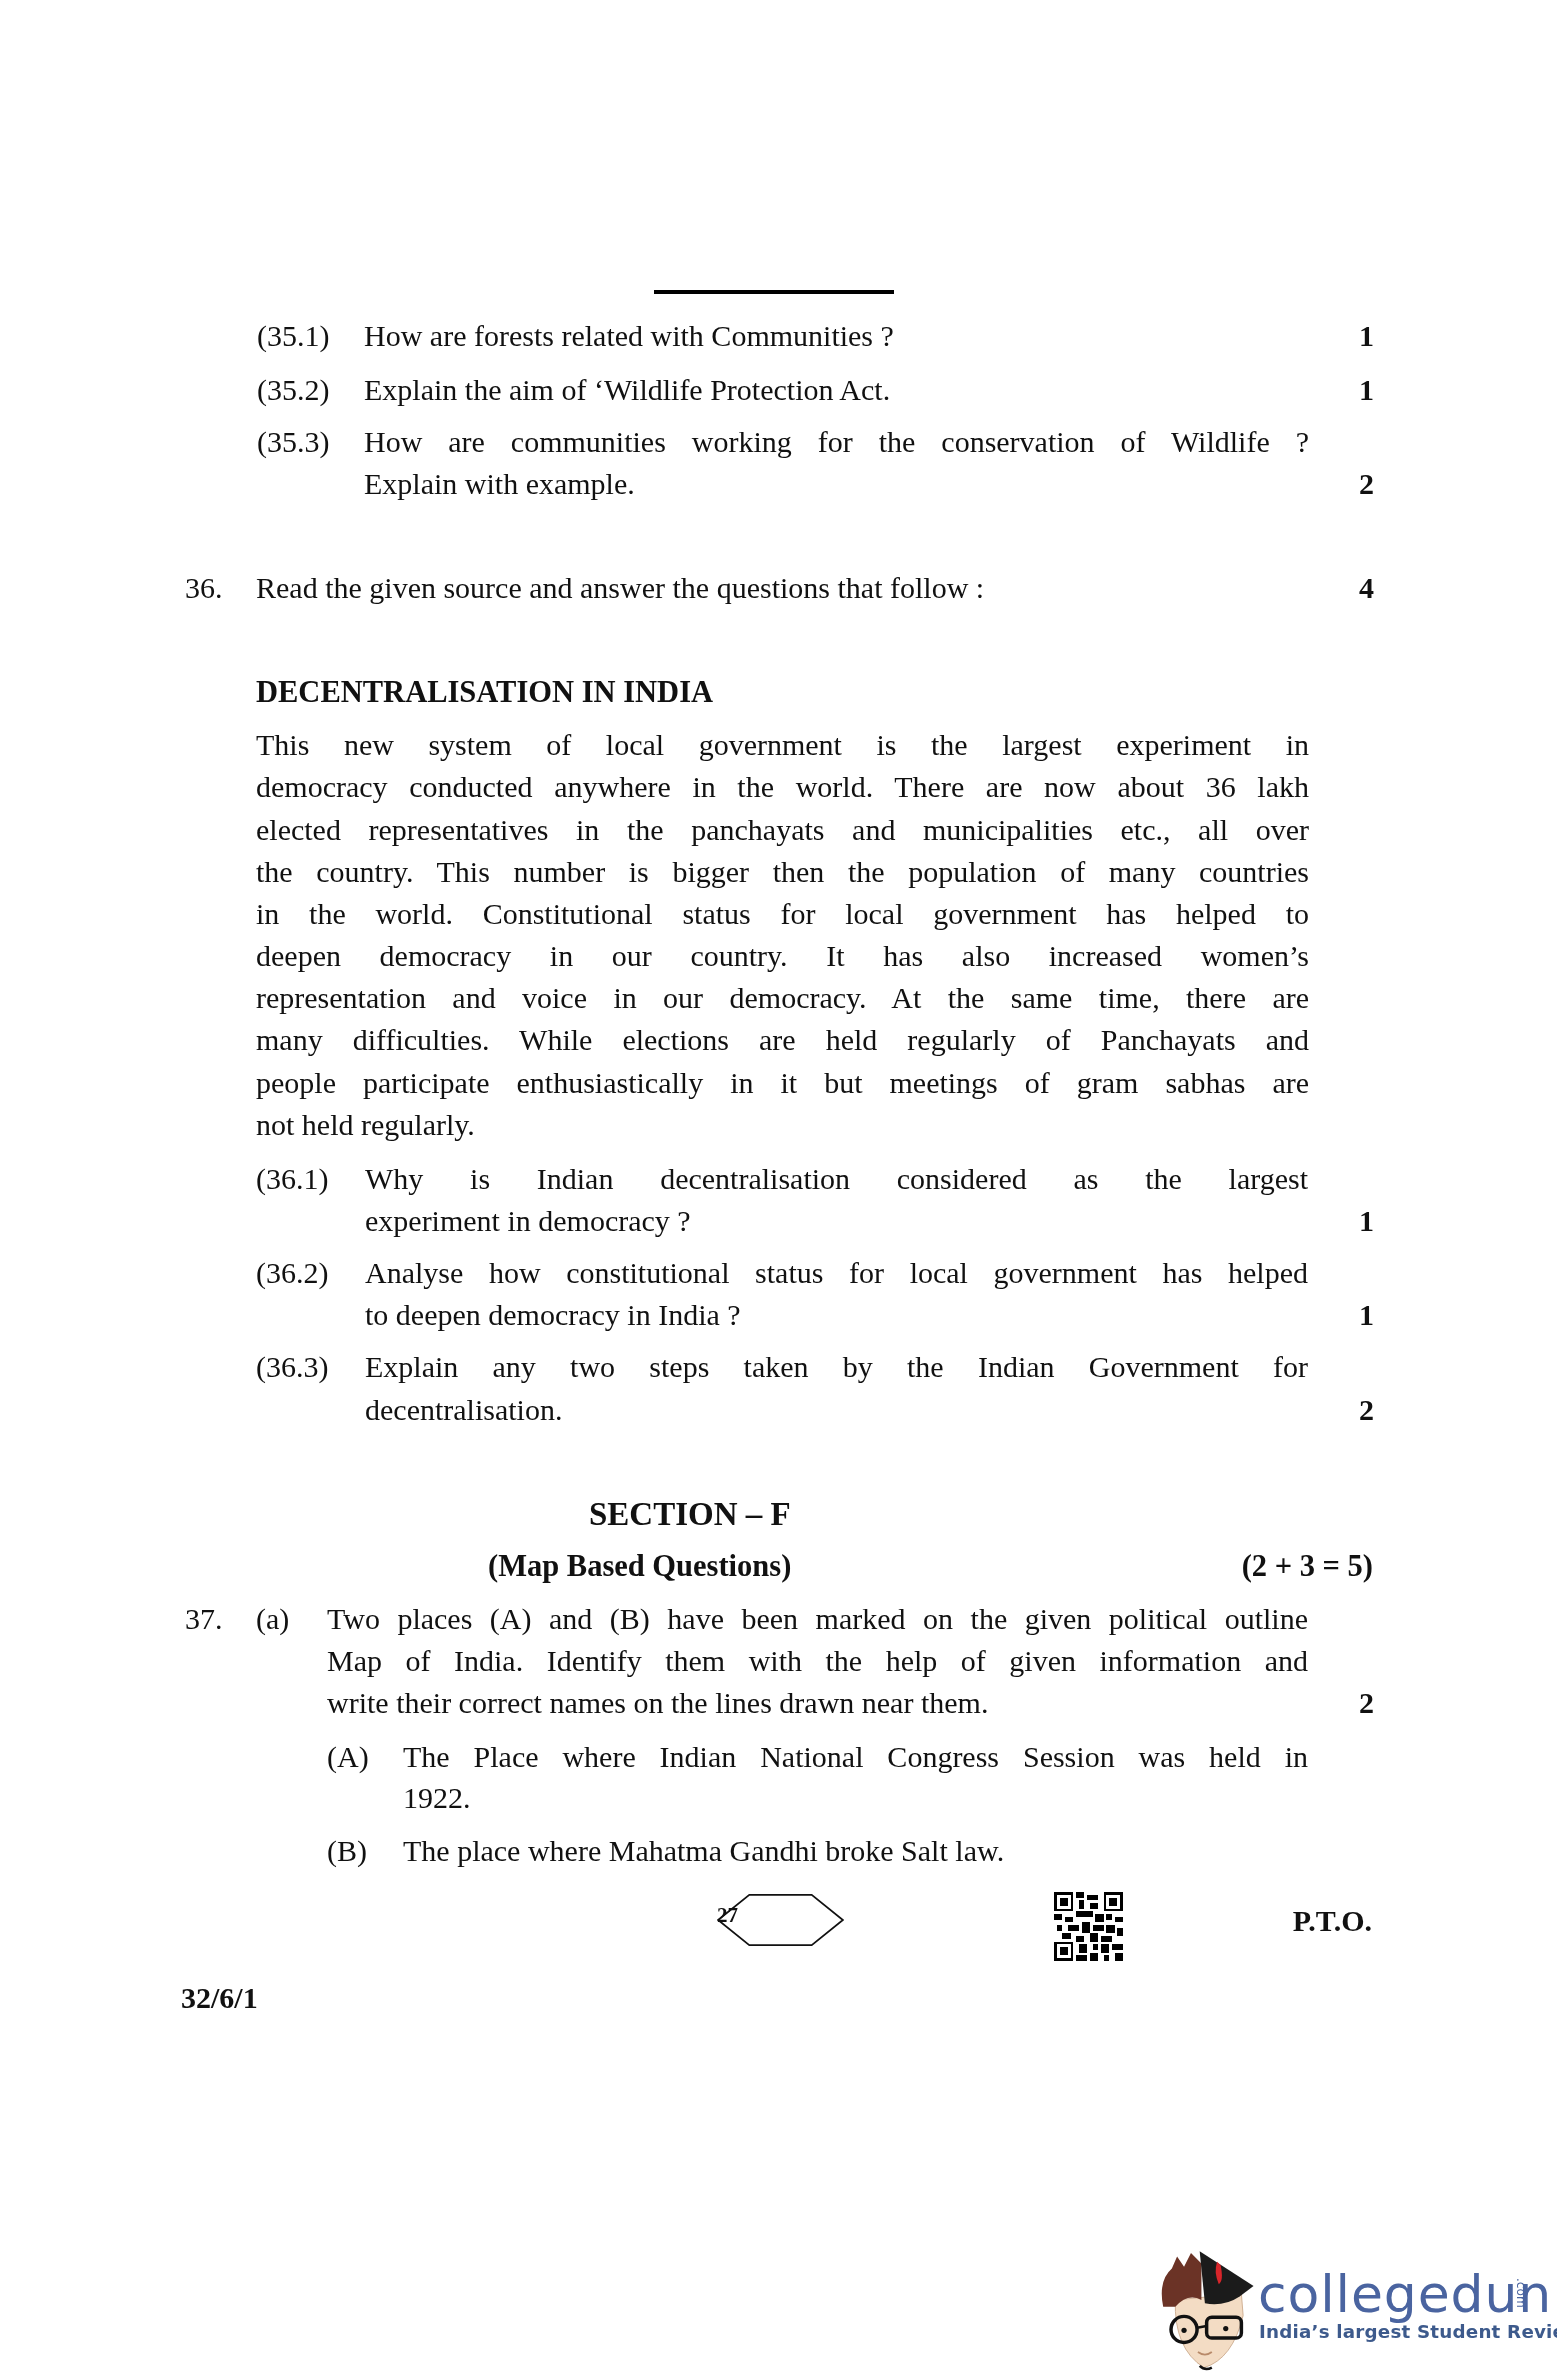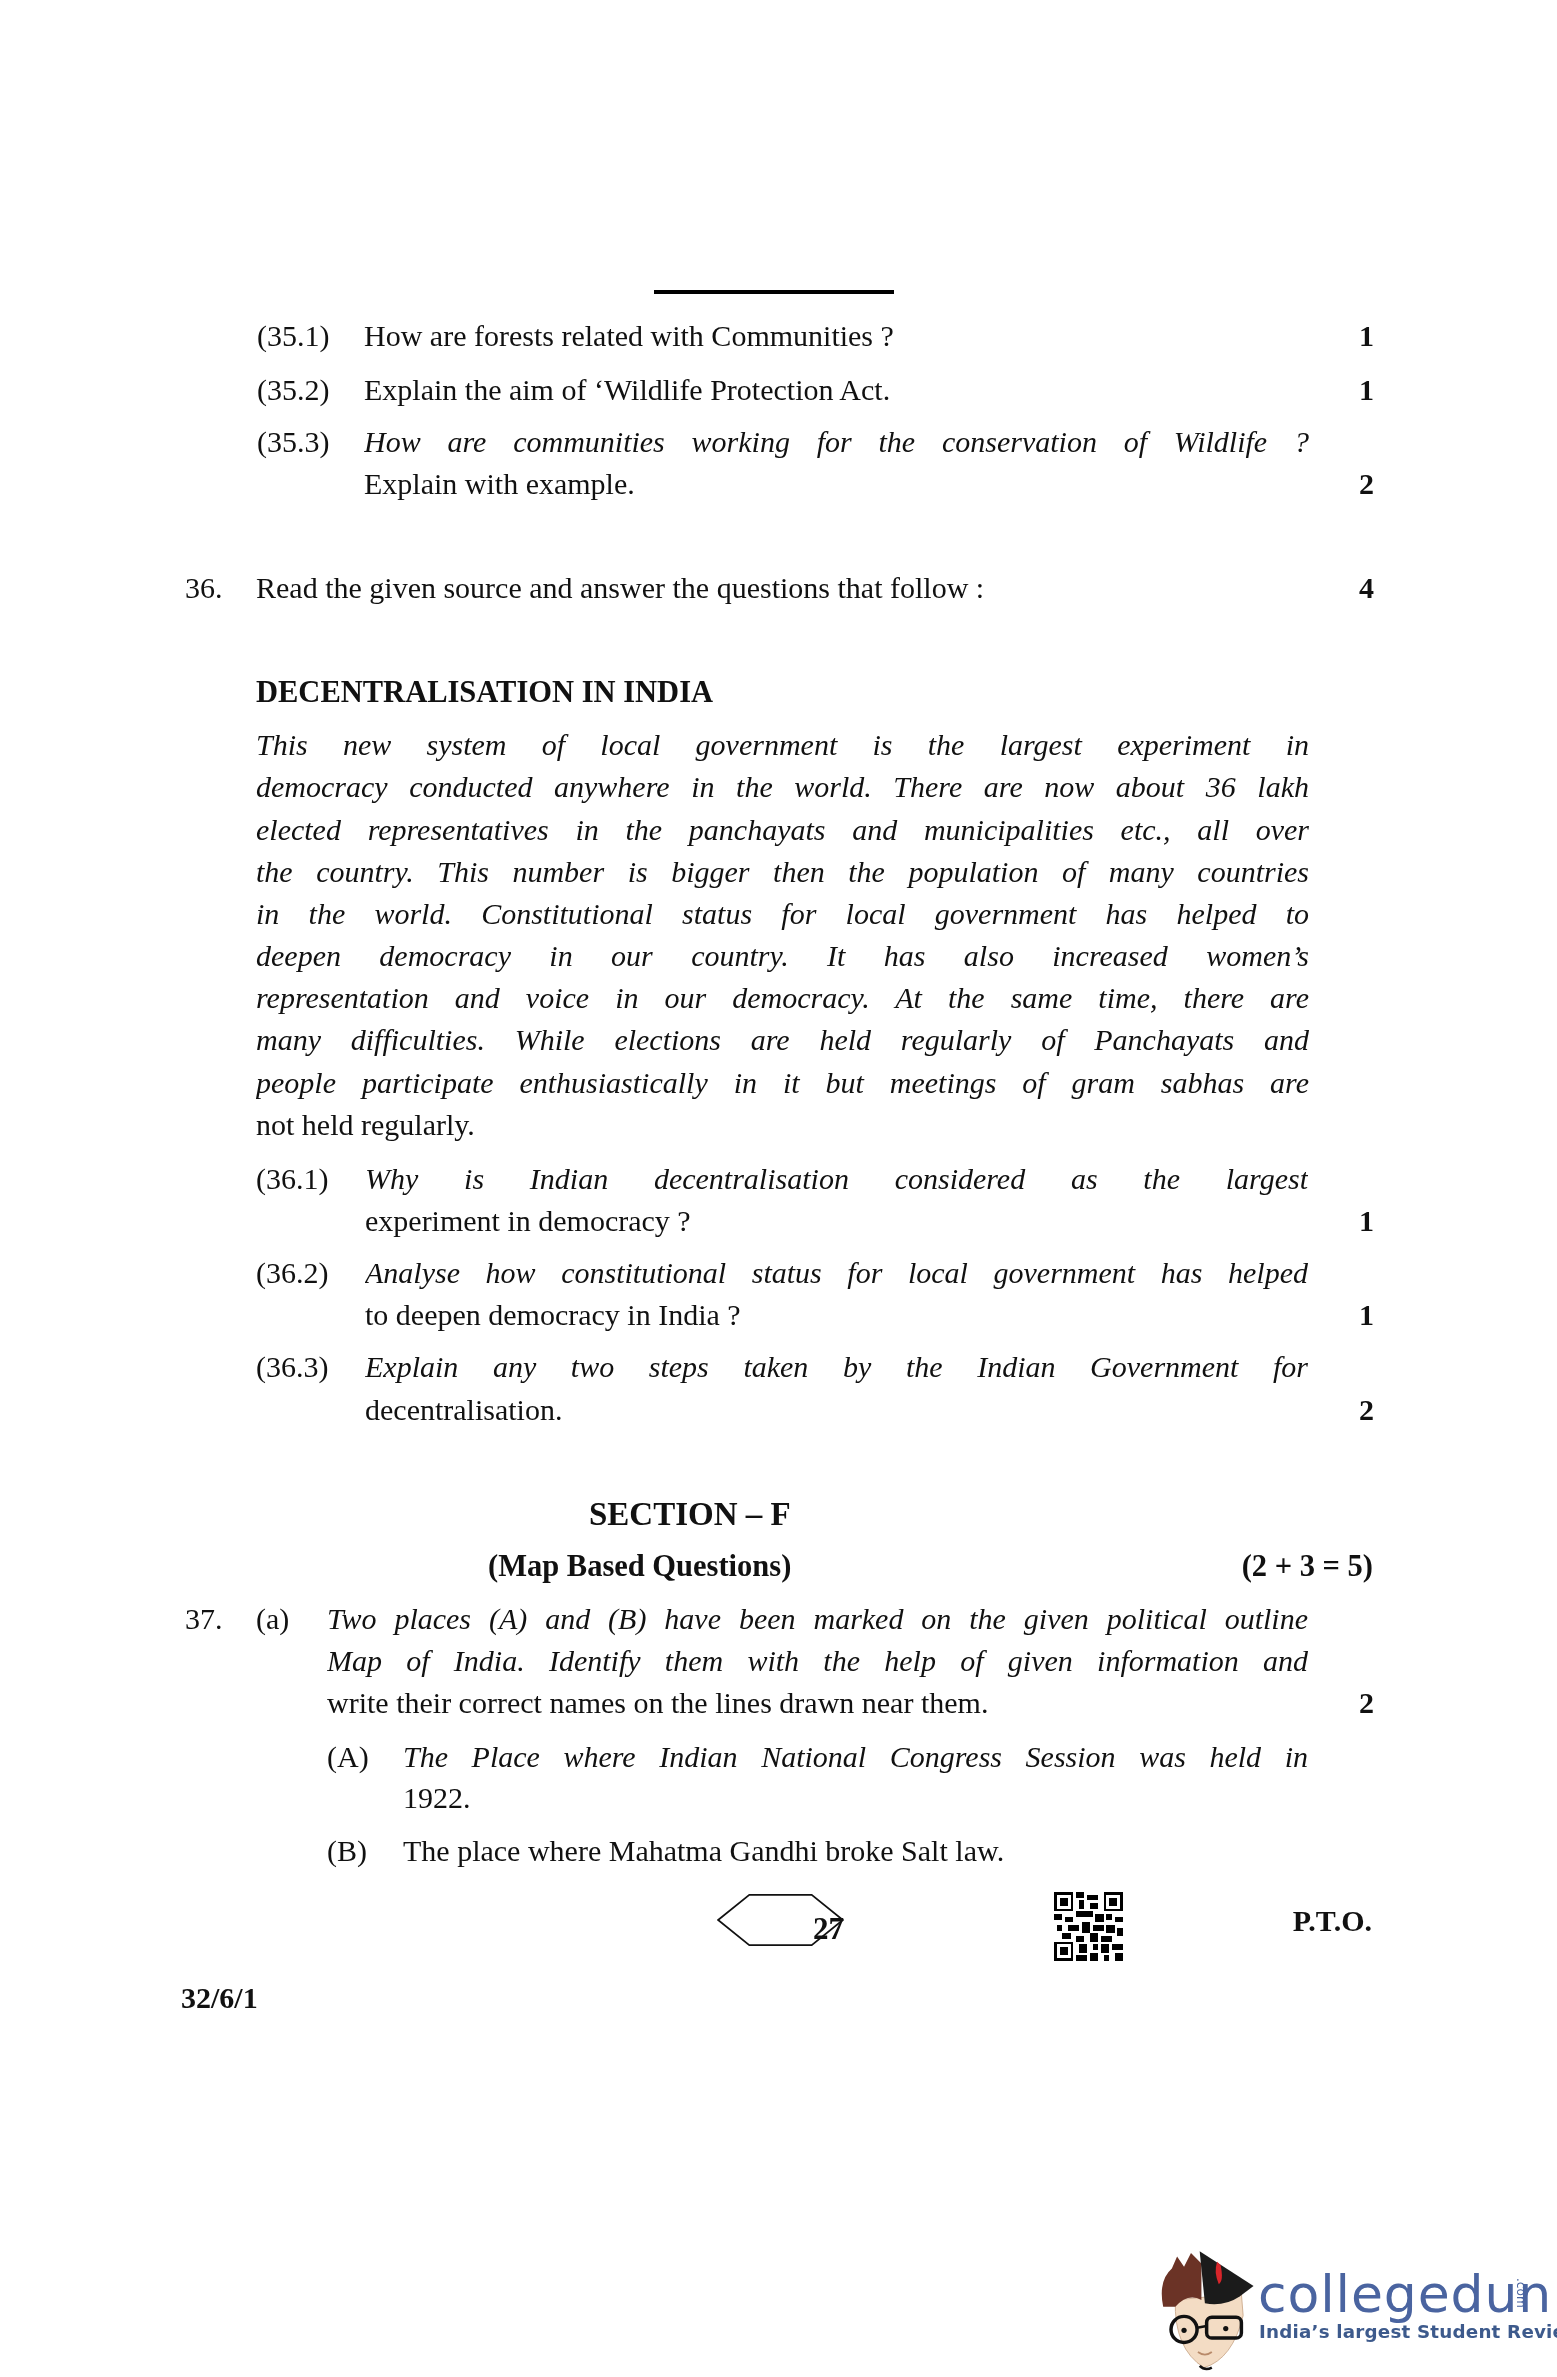--- a/index.html
+++ b/index.html
@@ -1,26 +1,26 @@
 <!DOCTYPE html>
 <html style="font-size:14px"><head>
 <meta charset="utf-8">
 <style>
   html, body { margin: 0; padding: 0; background: #ffffff; }
   body { width: 1558px; height: 2377px; position: relative; overflow: hidden;
          font-family: "Liberation Serif", "DejaVu Serif", serif; color: #111; }
   .t { position: absolute; font-size: 30px; line-height: 35px; white-space: nowrap; }
-  .j { position: absolute; font-size: 30px; line-height: 35px; text-align: justify; text-align-last: justify; white-space: normal; overflow: hidden; height: 35px; font-style: italic; }
+  .j { position: absolute; font-size: 30px; line-height: 35px; text-align: justify; text-align-last: justify; white-space: normal; overflow: hidden; height: 35px; }
   .b { font-weight: bold; }
   .mark { position: absolute; font-size: 30px; line-height: 35px; font-weight: bold; text-align: right; width: 105px; left: 1269px; }
   .center { text-align: left; }
   .rule { position: absolute; left: 654px; top: 290px; width: 240px; height: 4.4px; background: #000; }
   .hex { position: absolute; left: 717px; top: 1894px; width: 127px; height: 52px; }
   .hex svg { position: absolute; left: 0; top: 0; }
-  .hex span { position: absolute; left: 0; top: 17px; width: 127px; text-align: right; font-weight: bold; font-size: 31px; line-height: 35px; }
+  .hex span { position: absolute; left: 0; top: 4px; width: 127px; text-align: left; font-weight: bold; font-size: 21px; line-height: 35px; }
   .qr { position: absolute; left: 1054px; top: 1892px; width: 69px; height: 69px; }
   .brand { position: absolute; left: 1258px; top: 2264px; font-family: "DejaVu Sans", sans-serif; font-size: 52px; line-height: 61px; color: #4a64a0; letter-spacing: 0.9px; white-space: nowrap; }
   .brand-com { position: absolute; left: 1528px; top: 2278px; font-family: "DejaVu Sans", sans-serif; font-size: 12.2px; color: #4a64a0; transform: rotate(90deg); transform-origin: left top; white-space: nowrap; }
   .tagline { position: absolute; left: 1259px; top: 2320px; font-family: "DejaVu Sans", sans-serif; font-size: 18.3px; line-height: 23px; font-weight: bold; color: #3d5a8c; white-space: nowrap; letter-spacing: 0.2px; }
 </style>
 </head>
 <body>
 
 <div class="rule"></div>
 

